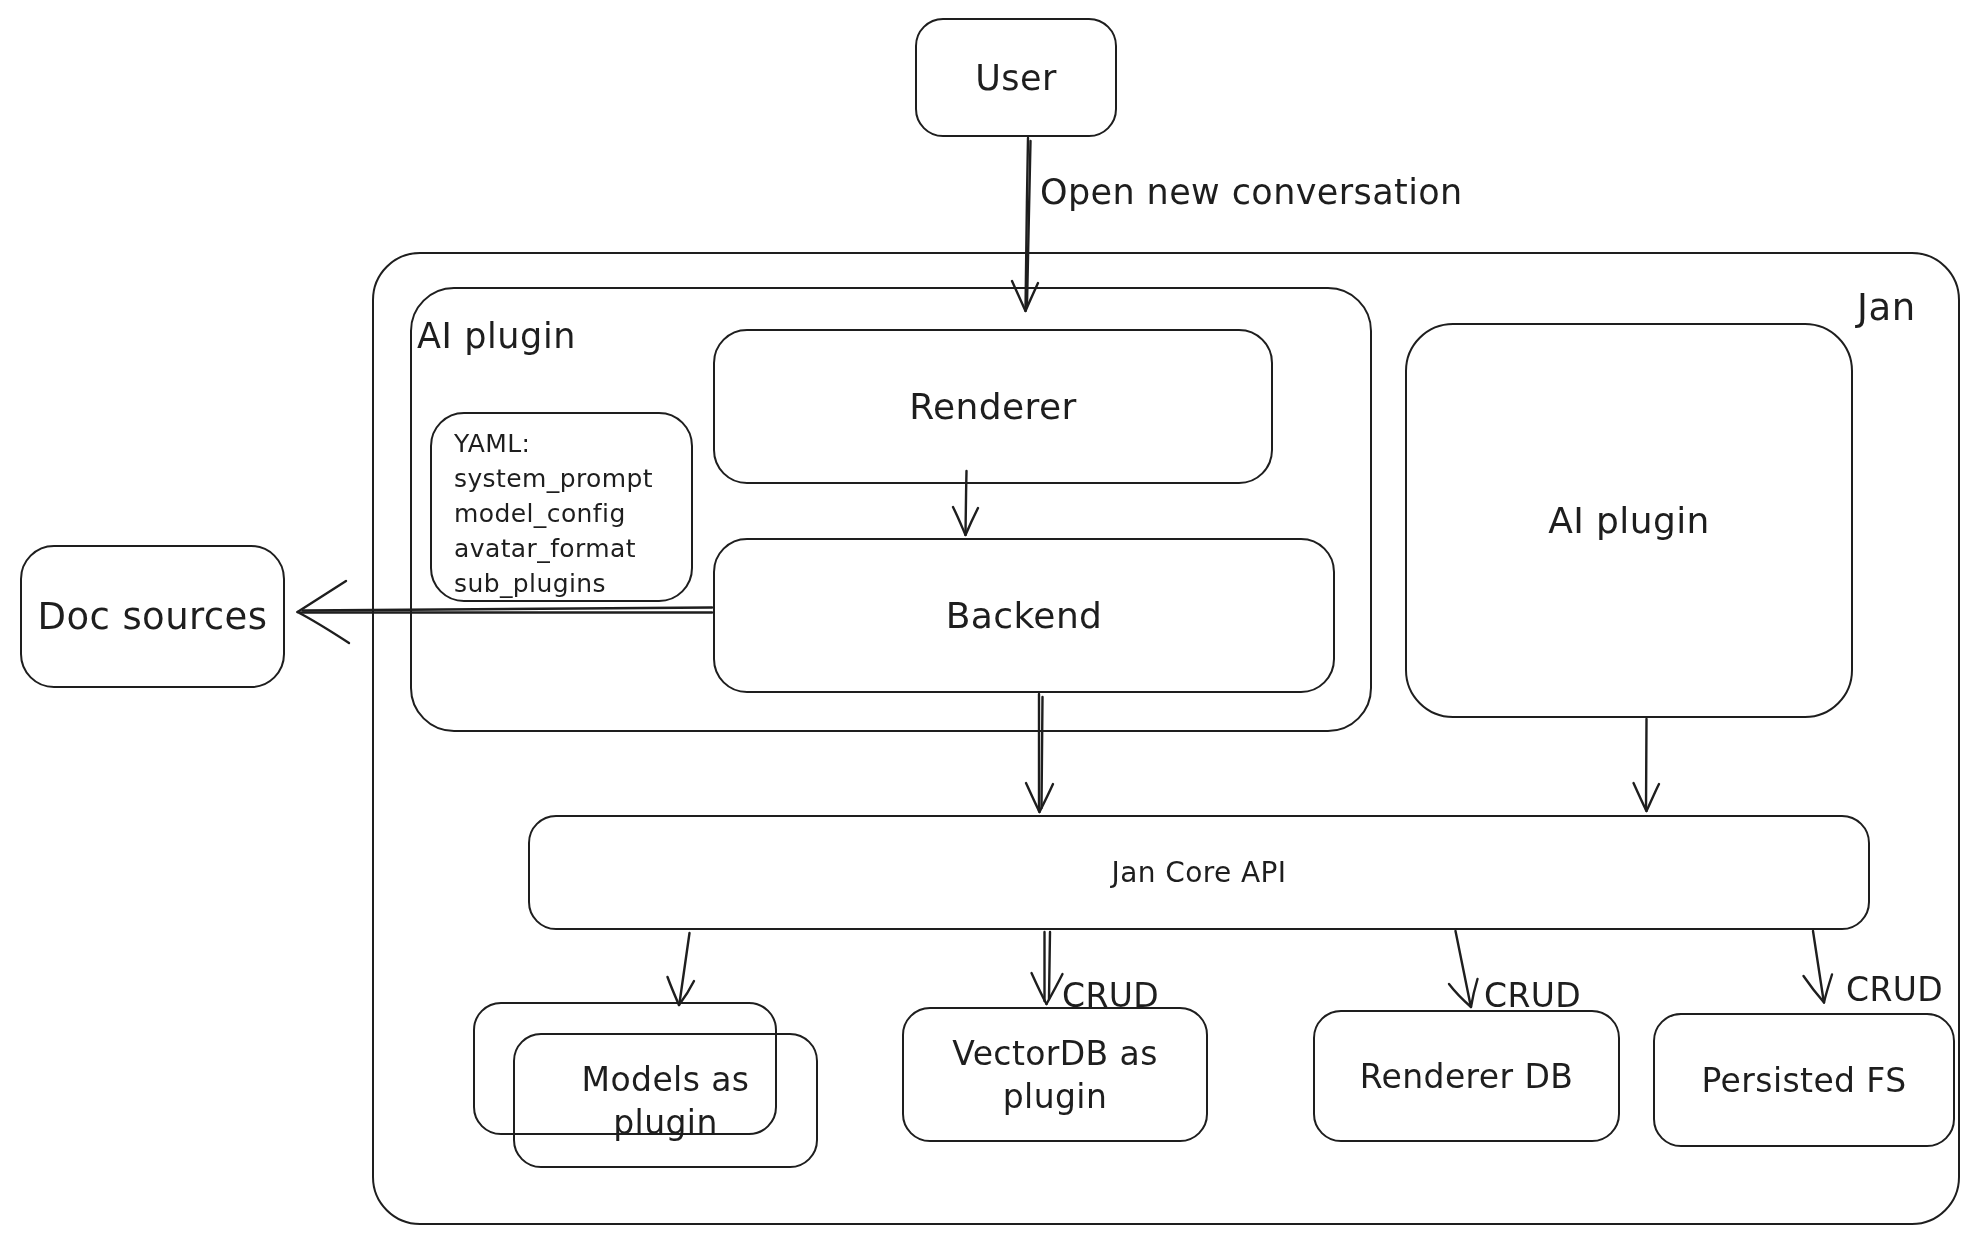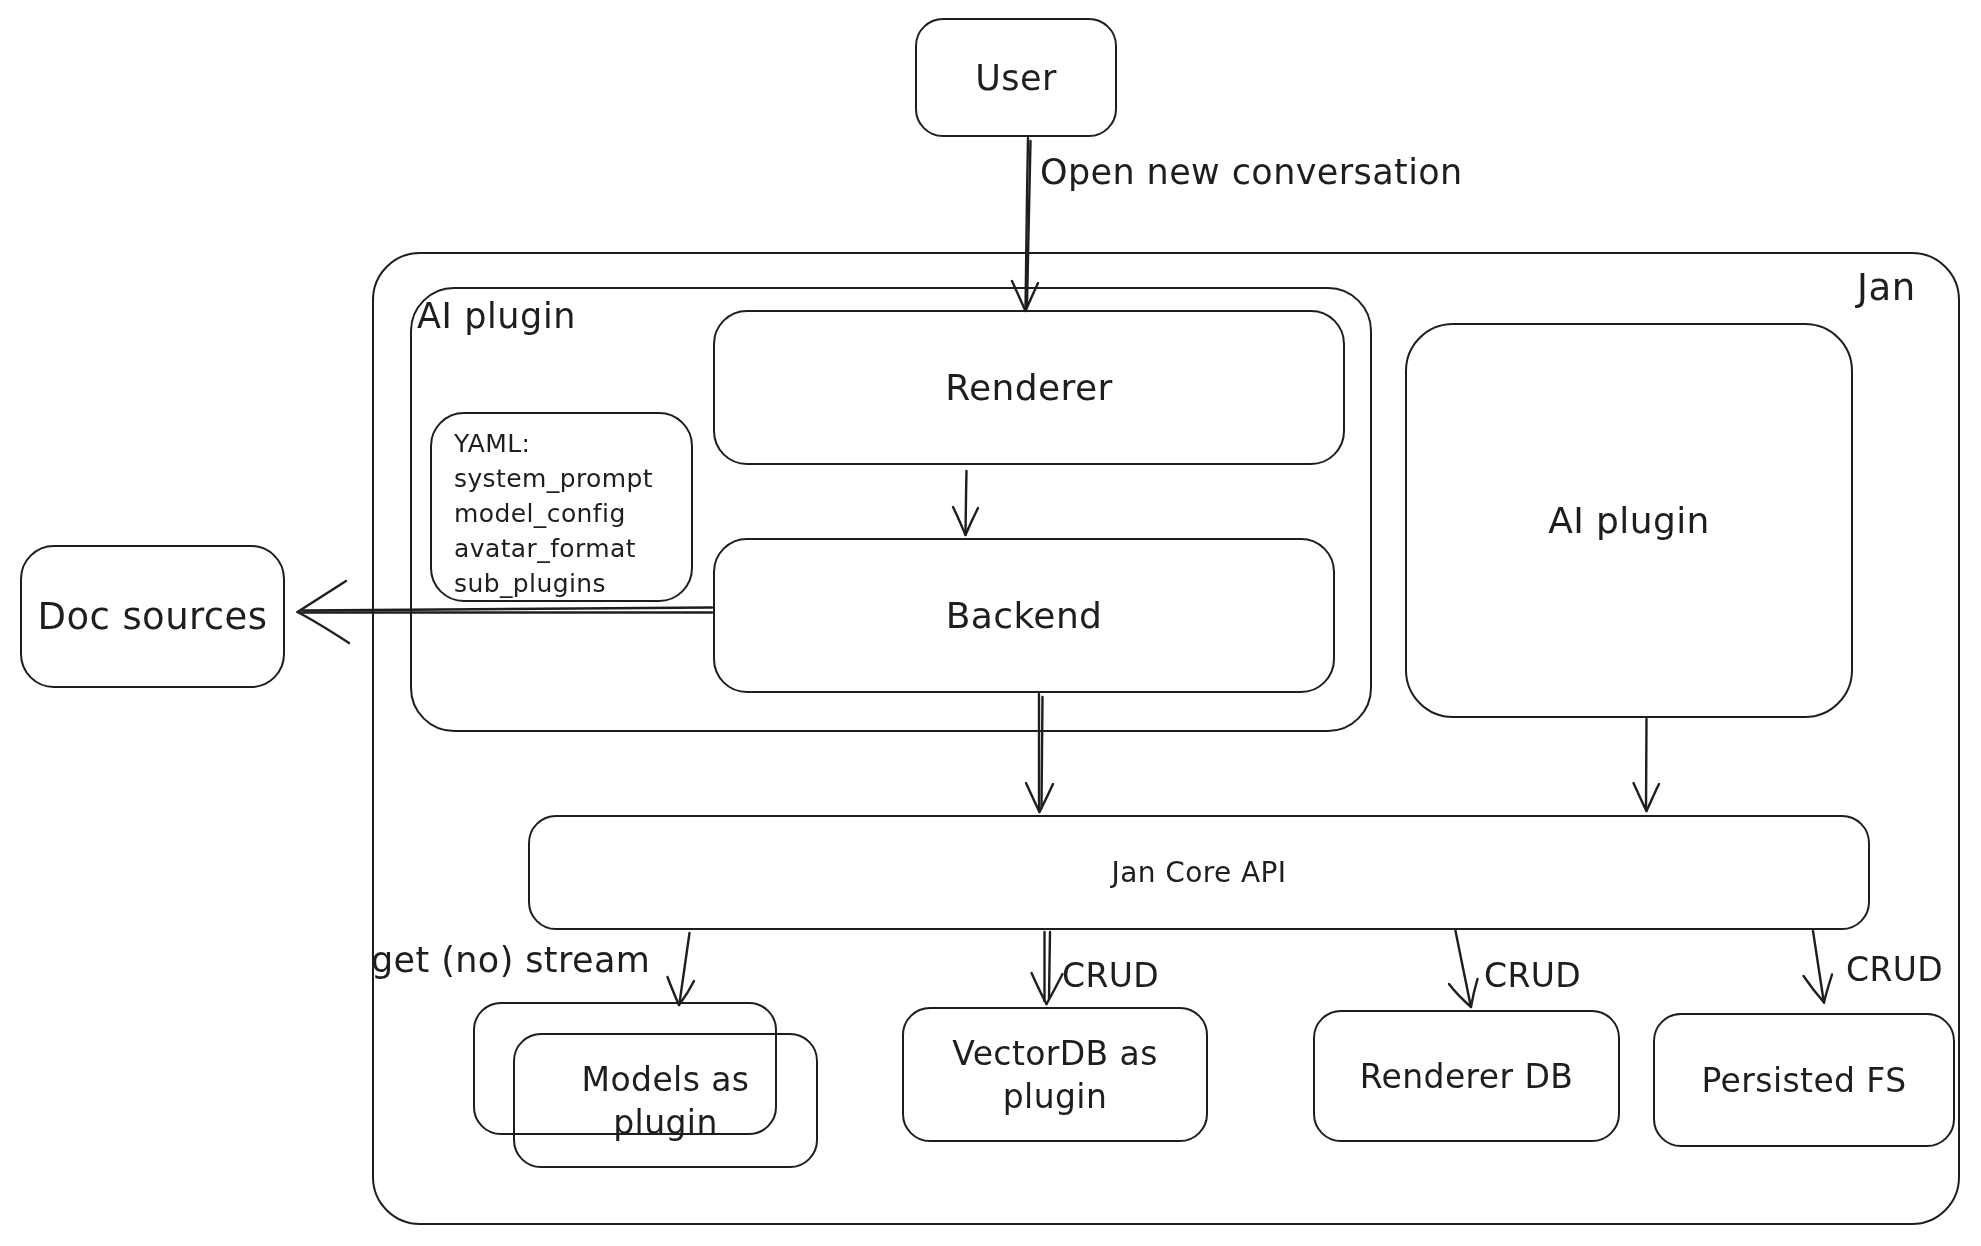--- a/index.html
+++ b/index.html
@@ -33,27 +33,27 @@
   }
   .edge-label {
     position: absolute;
     font-weight: 500;
     letter-spacing: 0.4px;
     white-space: nowrap;
   }
   .node-label { font-weight: 500; }
   .line { display: block; }
   svg.edges { position: absolute; left: 0; top: 0; z-index: 40; }
-  .lbl { z-index: 50; }
+  .lbl { z-index: 50; margin-top: 20px; }
 
   
   #jan-container        { left: 372px;  top: 252px;  width: 1588px; height: 973px; border-radius: 48px; }
   #ai-plugin-container  { left: 410px;  top: 287px;  width: 962px;  height: 445px; border-radius: 44px; }
   #user-box             { left: 915px;  top: 18px;   width: 202px;  height: 119px; border-radius: 28px; font-size: 35px; }
-  #renderer-box         { left: 713px;  top: 310px;  width: 632px;  height: 155px; border-radius: 34px; font-size: 36px; }
+  #renderer-box         { left: 713px;  top: 329px;  width: 560px;  height: 155px; border-radius: 34px; font-size: 36px; }
   #backend-box          { left: 713px;  top: 538px;  width: 622px;  height: 155px; border-radius: 34px; font-size: 36px; }
   #yaml-note            { left: 430px;  top: 412px;  width: 263px;  height: 190px; border-radius: 34px;
                           align-items: flex-start; justify-content: flex-start;
                           padding: 12px 22px 0 22px; font-size: 25px; line-height: 35px; text-align: left; }
   #ai-plugin-right-box  { left: 1405px; top: 323px;  width: 448px;  height: 395px; border-radius: 48px; font-size: 36px; }
   #doc-sources-box      { left: 20px;   top: 545px;  width: 265px;  height: 143px; border-radius: 34px; font-size: 37px; }
   #jan-core-api-box     { left: 528px;  top: 815px;  width: 1342px; height: 115px; border-radius: 28px; font-size: 28px; }
   #models-back-box      { left: 473px;  top: 1002px; width: 304px;  height: 133px; border-radius: 28px; }
   #models-front-box     { left: 513px;  top: 1033px; width: 305px;  height: 135px; border-radius: 28px;
                           font-size: 33px; line-height: 43px; background: transparent; }
@@ -192,18 +192,17 @@
     </g>
   </svg>
 
   <div class="container-label lbl" id="jan-label">Jan</div>
   <div class="container-label lbl" id="ai-plugin-container-label">AI plugin</div>
 
   <div class="edge-label lbl" id="open-chat-label">
     <span class="line">Open new conversation</span>
   </div>
 
-  <div class="edge-label lbl" id="get-no-stream-label">get (no) stream</div>
   <div class="edge-label lbl" id="crud-vectordb-label">CRUD</div>
   <div class="edge-label lbl" id="crud-db-label">CRUD</div>
   <div class="edge-label lbl" id="crud-fs-label">CRUD</div>
 
 </div>
 
 </body></html>

